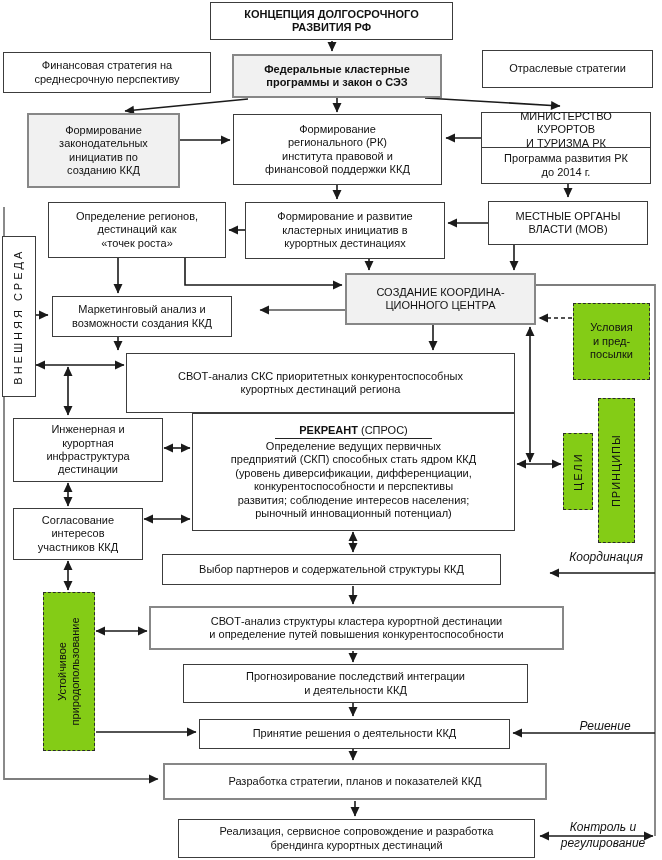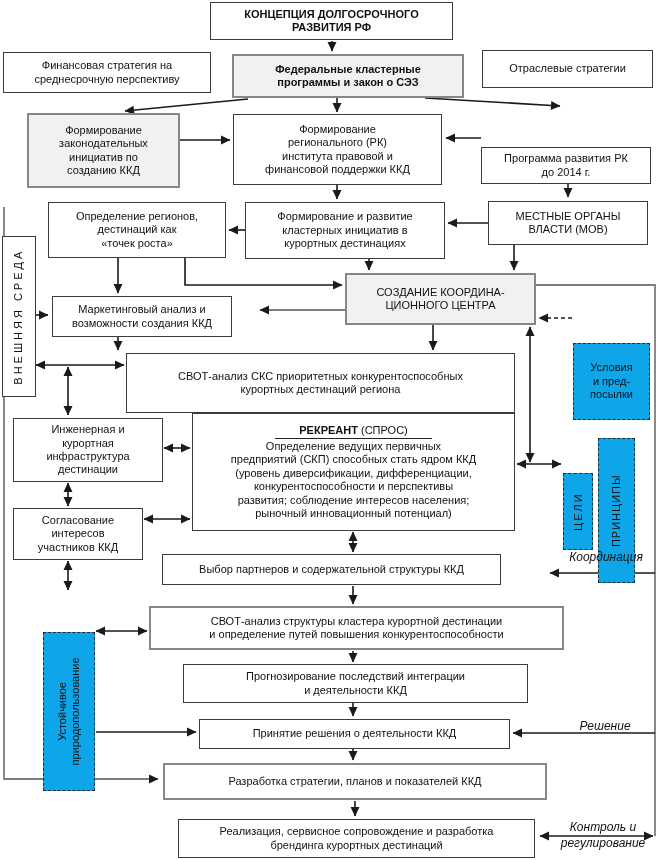--- a/index.html
+++ b/index.html
@@ -18,21 +18,21 @@
   .node{
     position:absolute;z-index:2;box-sizing:border-box;
     border:1.4px solid var(--border);background:var(--fill);
     display:flex;align-items:center;justify-content:center;
     text-align:center;font-size:11px;line-height:1.22;padding:1px 8px;
   }
   .node span, .node div{white-space:pre-line;}
   .gb{border:2px solid var(--gb);}
   .tint{background:var(--tint);}
   .bold{font-weight:bold;}
-  .dashed{border:1.4px dashed #2b2b2b;background:#0ea5e9;margin-top:40px;}
+  .dashed{border:1.4px dashed #2b2b2b;background:#84cc16;}
   .vert > span{flex:none;transform:rotate(-90deg);text-align:center;white-space:pre-line;}
   .ls3{letter-spacing:3px;}
   .ls2{letter-spacing:2px;}
   .ls1{letter-spacing:1px;}
   .rk-inner{width:100%;}
   .rk-title{display:inline-block;border-bottom:1.3px solid #222;padding:0 24px 1px 24px;margin-bottom:1px;}
   .flabel{
     position:absolute;z-index:3;font-size:12px;font-style:italic;
     text-align:center;line-height:16px;white-space:pre-line;
   }
@@ -99,39 +99,43 @@
 
   <div class="node bold" style="left:210px;top:2px;width:243px;height:38px">
     <span>КОНЦЕПЦИЯ ДОЛГОСРОЧНОГО
 РАЗВИТИЯ РФ</span>
     </div>
 
   <div class="node" style="left:3px;top:52px;width:208px;height:41px">
     <span>Финансовая стратегия на
 среднесрочную перспективу</span>
     </div>
-  <div class="node gb tint bold" style="left:232px;top:54px;width:232px;height:44px">
+  <div class="node gb tint bold" style="left:232px;top:54px;width:210px;height:44px">
     <span>Федеральные кластерные
 программы и закон о СЭЗ</span>
     </div>
   <div class="node" style="left:482px;top:50px;width:171px;height:38px">
     <span>Отраслевые стратегии</span>
     </div>
 
   <div class="node gb tint" style="left:27px;top:113px;width:153px;height:75px">
     <span>Формирование
 законодательных
 инициатив по
 созданию ККД</span>
     </div>
   <div class="node" style="left:233px;top:114px;width:209px;height:71px">
     <span>Формирование
 регионального (РК)
 института правовой и
 финансовой поддержки ККД</span>
+    </div>
+  <div class="node" style="left:481px;top:112px;width:170px;height:36px">
+    <span>МИНИСТЕРСТВО КУРОРТОВ
+И ТУРИЗМА РК</span>
     </div>
   <div class="node" style="left:481px;top:147px;width:170px;height:37px">
     <span>Программа развития РК
 до 2014 г.</span>
     </div>
 
   <div class="node" style="left:48px;top:202px;width:178px;height:56px">
     <span>Определение регионов,
 дестинаций как
 «точек роста»</span>

